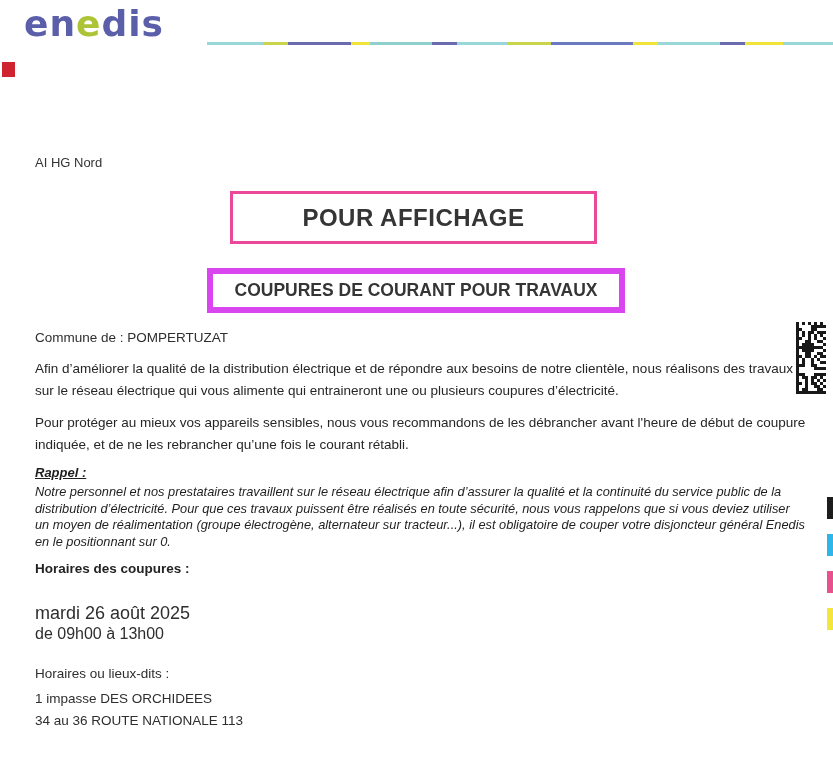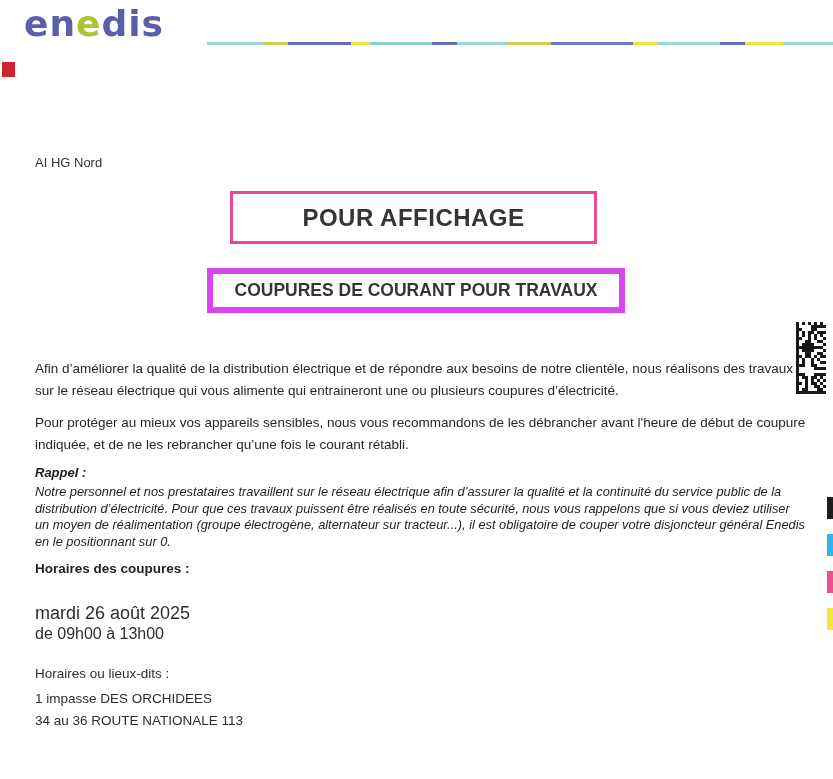--- a/index.html
+++ b/index.html
@@ -57,21 +57,21 @@
     display:flex;align-items:center;justify-content:center;
     font-size:17.5px;font-weight:bold;color:#353535;
   }
   .commune{position:absolute;left:35px;top:330px;font-size:13.5px;}
   .body{position:absolute;left:35px;width:772px;margin:0;font-size:13.5px;line-height:22px;color:#262626;}
   .p1{top:358px;}
   .p2{top:412px;}
   .rappel-label{
     position:absolute;left:35px;top:465px;
     font-size:13px;font-style:italic;font-weight:bold;
-    color:#1f1f1f;
+    text-decoration:underline;color:#1f1f1f;
   }
   .rappel-text{
     position:absolute;left:35px;top:484px;width:770px;margin:0;
     font-size:12.8px;font-style:italic;font-weight:500;
     line-height:16.5px;color:#1f1f1f;
   }
   .horaires{position:absolute;left:35px;top:561px;font-size:13.5px;font-weight:bold;color:#232323;}
   .dateline{position:absolute;left:35px;top:603px;font-size:18px;}
   .timeline{position:absolute;left:35px;top:625px;font-size:16px;}
   .quartiers{position:absolute;left:35px;top:666px;font-size:13.5px;}
@@ -100,20 +100,21 @@
   <div class="service">AI HG Nord</div>
 
   <div class="banner">
     <span>POUR AFFICHAGE</span>
   </div>
 
   <div class="subbanner">
     <span>COUPURES DE COURANT POUR TRAVAUX</span>
   </div>
 
+  <div class="commune">Commune de : POMPERTUZAT</div>
 
   <p class="body p1">Afin d’améliorer la qualité de la distribution électrique et de répondre aux besoins de notre clientèle, nous réalisons des travaux sur le réseau électrique qui vous alimente qui entraineront une ou plusieurs coupures d’électricité.</p>
 
   <p class="body p2">Pour protéger au mieux vos appareils sensibles, nous vous recommandons de les débrancher avant l'heure de début de coupure indiquée, et de ne les rebrancher qu’une fois le courant rétabli.</p>
 
   <div class="rappel-label">Rappel :</div>
 
   <p class="rappel-text">Notre personnel et nos prestataires travaillent sur le réseau électrique afin d’assurer la qualité et la continuité du service public de la distribution d’électricité. Pour que ces travaux puissent être réalisés en toute sécurité, nous vous rappelons que si vous deviez utiliser un moyen de réalimentation (groupe électrogène, alternateur sur tracteur...), il est obligatoire de couper votre disjoncteur général Enedis en le positionnant sur 0.</p>
 
   <div class="horaires">Horaires des coupures :</div>

